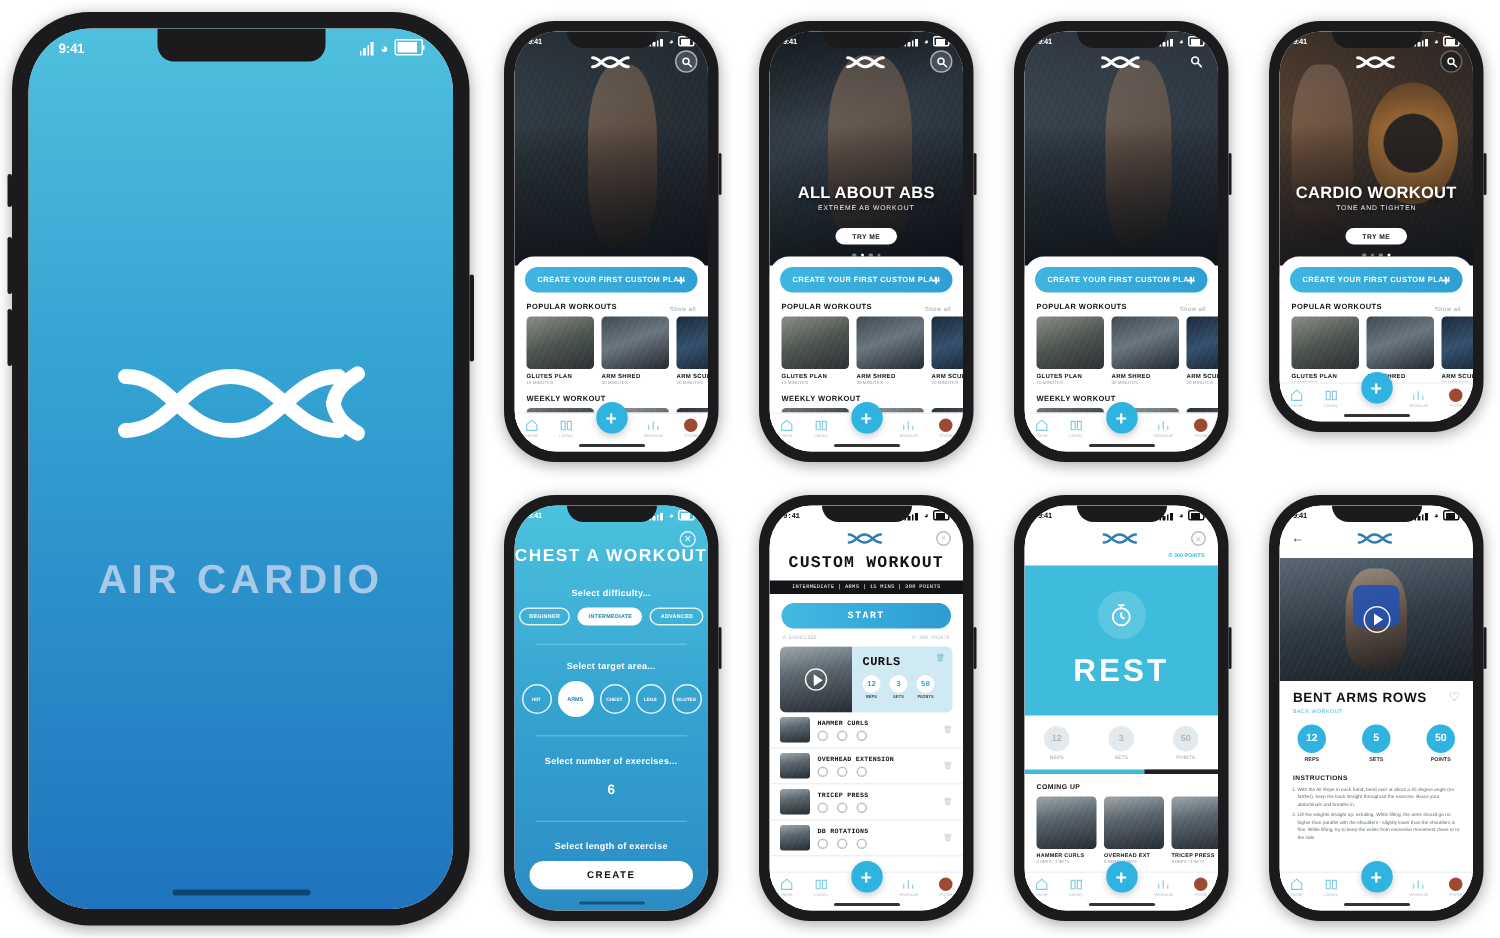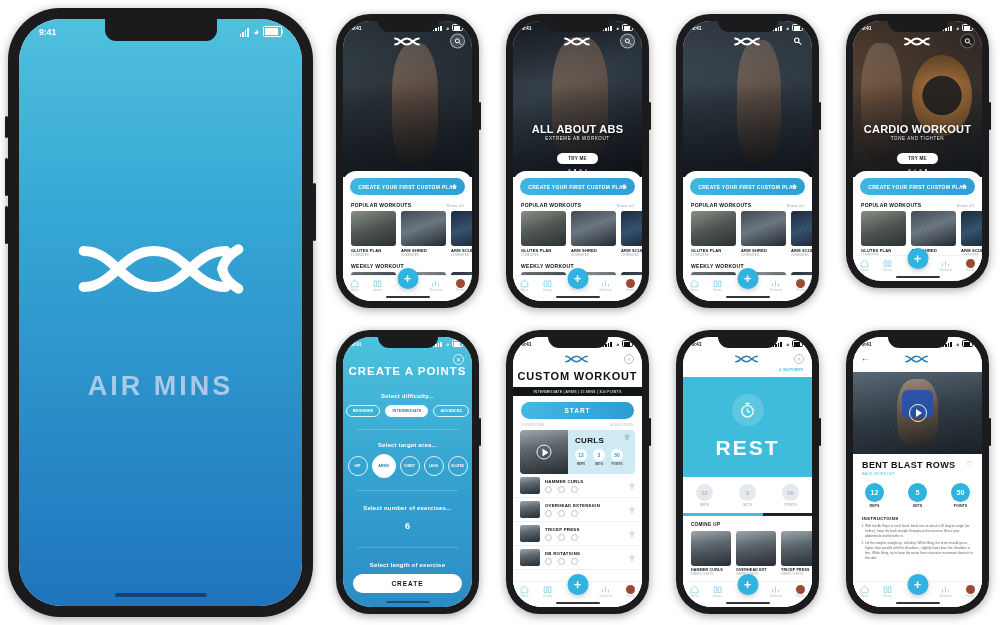--- a/index.html
+++ b/index.html
@@ -103,21 +103,21 @@
   .circs{display:flex;justify-content:center;gap:4px;align-items:center;}
   .circ{border:1px solid rgba(255,255,255,.85);border-radius:50%;
         display:flex;align-items:center;justify-content:center;font-weight:bold;}
   .circ.on{background:#fff;color:#1a7fb0;border-color:#fff;}
   .bignum{text-align:center;font-weight:bold;}
   .cw .createbtn{position:absolute;left:10px;right:10px;background:#fff;color:#111;
         border-radius:20px;text-align:center;font-weight:bold;letter-spacing:1px;}
   .divline{height:1px;background:rgba(255,255,255,.22);margin:0 14px;}
 
   
-  .cwk{position:absolute;inset:0;background:#fff;color:#111;}
+  .cwk{position:absolute;inset:0;background:#fff;color:#111;font-family:Liberation Mono, monospace;}
   .cwk .hdr{text-align:center;font-weight:bold;letter-spacing:.8px;}
   .metabar{background:#121417;color:#fff;text-align:center;letter-spacing:.2px;}
   .startbtn{margin:6px 8px 0;background:linear-gradient(90deg,#42b9e2 0%,#2d9cd2 100%);
             border-radius:18px;text-align:center;color:#fff;font-weight:bold;letter-spacing:1px;}
   .rowmeta{display:flex;align-items:center;justify-content:space-between;padding:0 9px;color:#b7c0c7;}
   .big-ex{margin:0 7px;background:#cfeaf3;border-radius:4px;display:flex;overflow:hidden;position:relative;}
   .big-ex .pic{position:relative;flex:0 0 auto;overflow:hidden;}
   .big-ex .info{flex:1;padding-left:7px;}
   .big-ex .nm{font-weight:bold;letter-spacing:.3px;color:#111;}
   .statrow{display:flex;gap:6px;}
@@ -210,21 +210,21 @@
 
       <div class="splash">
         <svg class="logo" viewBox="0 0 200 100">
           <g fill="none" stroke="#ffffff" stroke-width="11" stroke-linecap="round">
             <path d="M14 30 C 48 30, 56 70, 92 70 C 128 70, 136 30, 172 30"></path>
             <path d="M14 70 C 48 70, 56 30, 92 30 C 128 30, 136 70, 172 70"></path>
             <path d="M186 28 C 176 34, 170 40, 168 50"></path>
             <path d="M186 72 C 176 66, 170 60, 168 50"></path>
           </g>
         </svg>
-        <div class="brand1">AIR MINS</div>
+        <div class="brand1">AIR CARDIO</div>
       </div>
       <div class="homebar" style="bottom:9px;width:92px;height:4px;background:#0d3d66;"></div>
     </div>
   </div>
 
   <div class="phone" style="left:336px;top:14px;width:143px;height:294px;">
     <div class="btn-side" style="right:-2px;top:88px;width:2px;height:28px;"></div>
     <div class="screen">
       <div class="notch" style="width:60px;height:11px;"></div>
       <div class="status" style="padding:3px 9px 0;color:#fff;font-size:5px;">
@@ -735,21 +735,21 @@
           <span class="t">9:41</span>
           <span class="icons">
             <span class="bars"><i style="height:2px"></i><i style="height:3px"></i><i style="height:4px"></i><i style="height:5px"></i></span>
             <span style="font-size:5px;margin:0 1px;">◕</span>
             <span class="batt" style="width:8px;height:4px;padding:0.5px;">
                 <i></i>
               </span>
           </span>
         </div>
         <span class="x" style="top:17px;width:9px;height:9px;font-size:6px;line-height:1;">✕</span>
-        <h1 style="font-size:11.5px;margin-top:28px;">CREATE A POINTS</h1>
+        <h1 style="font-size:11.5px;margin-top:28px;">CHEST A WORKOUT</h1>
 
         <div class="q" style="font-size:6px;margin-top:16px;">Select difficulty...</div>
         <div class="pills" style="margin-top:6px;">
           <span class="pill" style="font-size:3.6px;padding:3px 6px;">BEGINNER</span>
           <span class="pill on" style="font-size:3.6px;padding:3px 6px;">INTERMEDIATE</span>
           <span class="pill" style="font-size:3.6px;padding:3px 6px;">ADVANCED</span>
         </div>
         <div class="divline" style="margin-top:12px;"></div>
 
         <div class="q" style="font-size:6px;margin-top:12px;">Select target area...</div>
@@ -1070,21 +1070,21 @@
         <div class="vid ph-gym3" style="height:82px;margin-top:4px;">
           <div class="grain"></div>
           <div class="figure ph-body" style="left:34%;top:8%;width:32%;height:84%;"></div>
           <div class="figure" style="left:38%;top:22%;width:24%;height:34%;border-radius:20%;background:#1f50b4;opacity:.85;"></div>
           <span class="play" style="width:16px;height:16px;">
               <i></i>
             </span>
         </div>
 
         <div style="position:relative;padding:6px 9px 0;">
-          <h2 style="font-size:9px;">BENT BLAST ROWS</h2>
+          <h2 style="font-size:9px;">BENT ARMS ROWS</h2>
           <div class="sub" style="font-size:3.6px;margin-top:2px;">BACK WORKOUT</div>
           <span class="heart" style="top:6px;font-size:8px;">♡</span>
         </div>
 
         <div class="statrow2" style="margin-top:7px;">
           <div class="stat">
             <span class="bub" style="width:19px;height:19px;font-size:7px;">12</span>
             <div class="cap" style="font-size:3.6px;margin-top:2px;">REPS</div>
           </div>
           <div class="stat">

